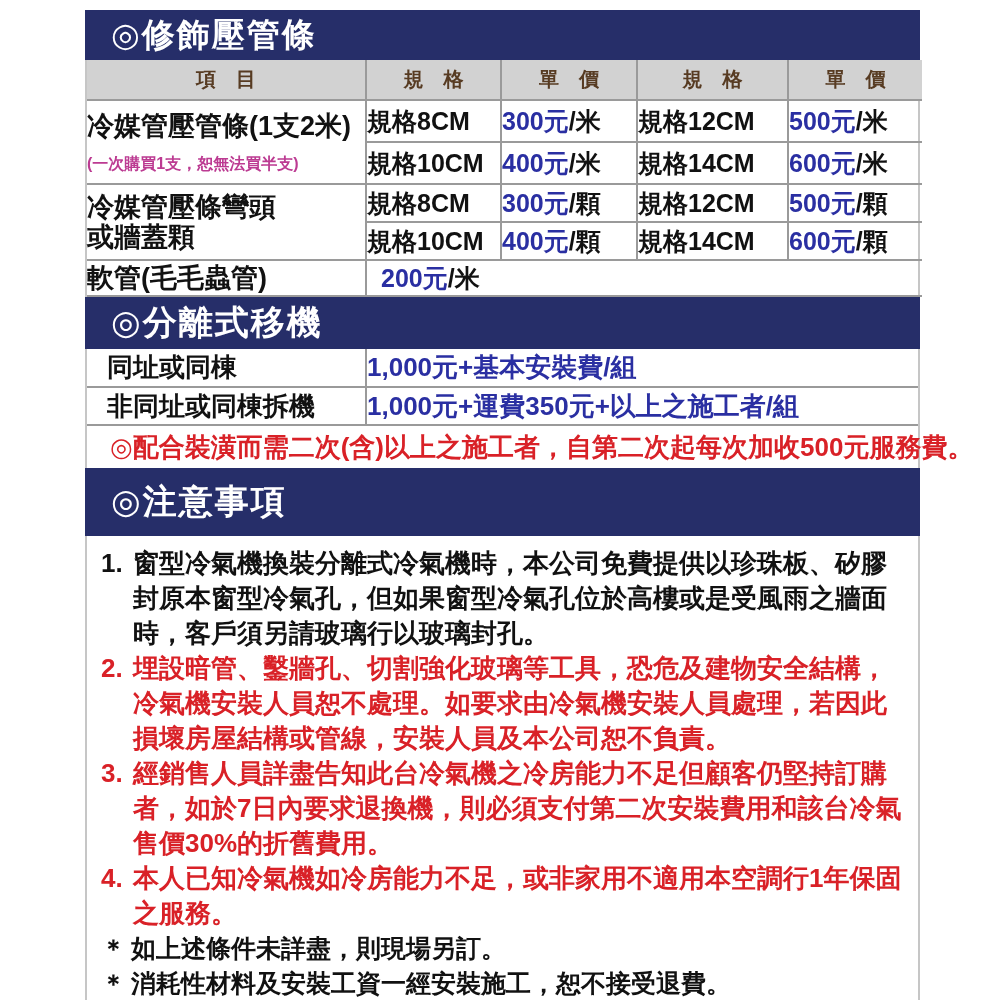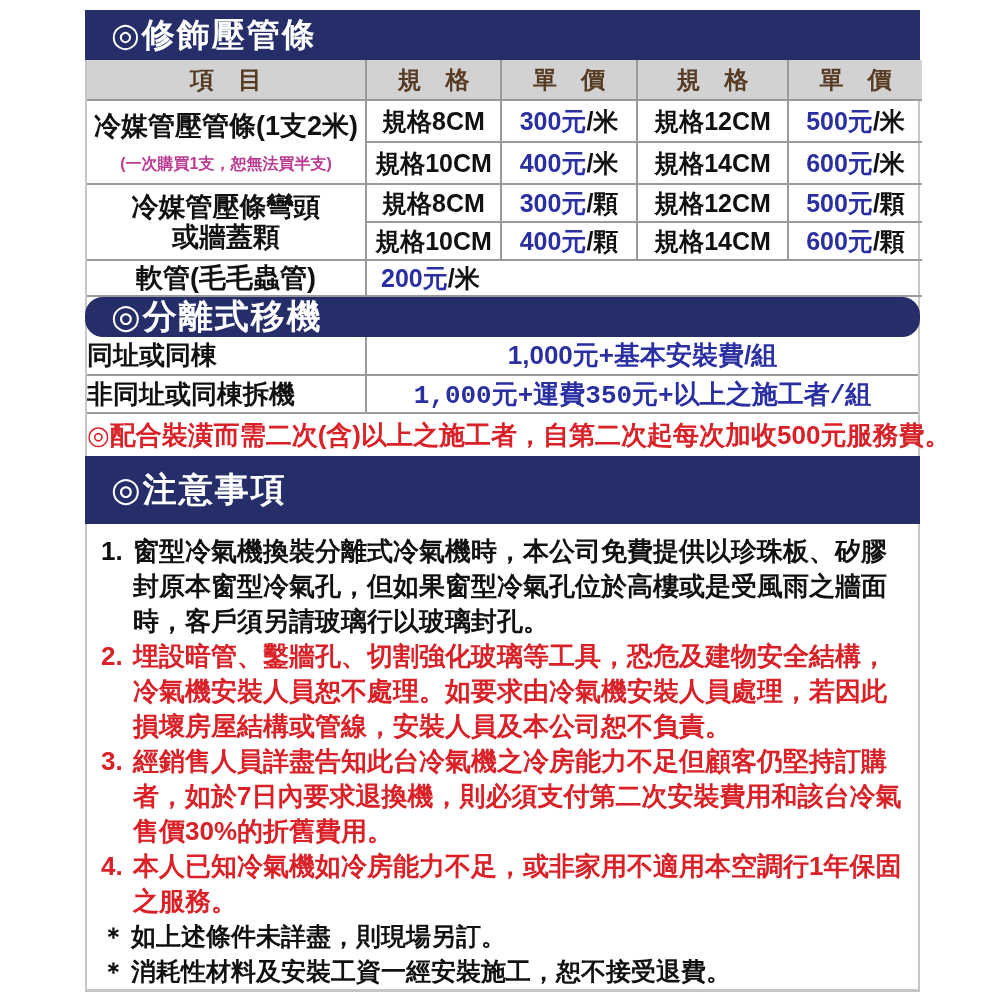--- a/index.html
+++ b/index.html
@@ -16,49 +16,49 @@
     border-bottom:3px solid var(--outer_border);
     box-sizing:border-box;background:#fff;
   }
   
   .bar{
     background:var(--navy);color:#fff;
     margin:0 -2px;display:flex;align-items:center;
     padding-left:26px;letter-spacing:2px;
   }
   .bar1{height:50px;font-size:33px;}
-  .bar2{height:40px;font-size:34px;border-radius:18px;}
+  .bar2{height:52px;font-size:34px;}
   .bar3{height:68px;font-size:34px;}
 
   table{width:100%;border-collapse:collapse;table-layout:fixed;}
   td,th{border:2px solid var(--border);box-sizing:border-box;padding:0;}
   tr>*:first-child{border-left:none;}
   tr>*:last-child{border-right:none;}
   thead th{
     background:var(--header_bg);color:var(--brown);
-    font-size:24px;height:40px;border-top:none;font-weight:700;
+    font-size:20px;height:40px;border-top:none;font-weight:700;
   }
-  .t1 td{text-align:center;vertical-align:middle;font-size:25px;}
+  .t1 td{vertical-align:middle;font-size:25px;}
   .r-tall td{height:42px;}
   .r-mid td{height:38px;}
   .r-short td{height:36px;margin-left:36px;}
   .item-main{font-size:27px;line-height:30px;}
   .item-note{font-size:16px;color:var(--magenta);line-height:18px;margin-top:14px;}
   .blue{color:var(--blue);}
   .soft-price{text-align:left !important;padding-left:14px !important;}
 
   .t2 td{height:38px;font-size:26px;vertical-align:middle;}
   .t2 td{border-top:none;}
-  .t2 tr+tr td{border-top:2px solid var(--border);font-family:Liberation Mono, monospace;}
-  .t2 .lbl{text-align:left;}
-  .t2 .val{text-align:center;color:var(--blue);}
+  .t2 tr+tr td{border-top:2px solid var(--border);}
+  .t2 .lbl{text-align:left;padding-left:20px;}
+  .t2 .val{color:var(--blue);}
 
   .surcharge{
     color:var(--red);font-size:26px;height:42px;display:flex;align-items:center;
-    white-space:nowrap;overflow:visible;letter-spacing:0;
+    white-space:nowrap;overflow:visible;letter-spacing:0;padding-left:23px;
   }
 
   .notices{padding:10px 12px 0 14px;}
   .notice{display:flex;font-size:26px;line-height:35px;}
   .notice .num{flex:0 0 32px;}
   .notice .txt{flex:1;}
   .notice.black{color:#111;}
   .notice.red{color:var(--red);}
   .footnote{display:flex;font-size:25px;line-height:35px;color:#111;}
   .footnote .marker{flex:0 0 30px;}

